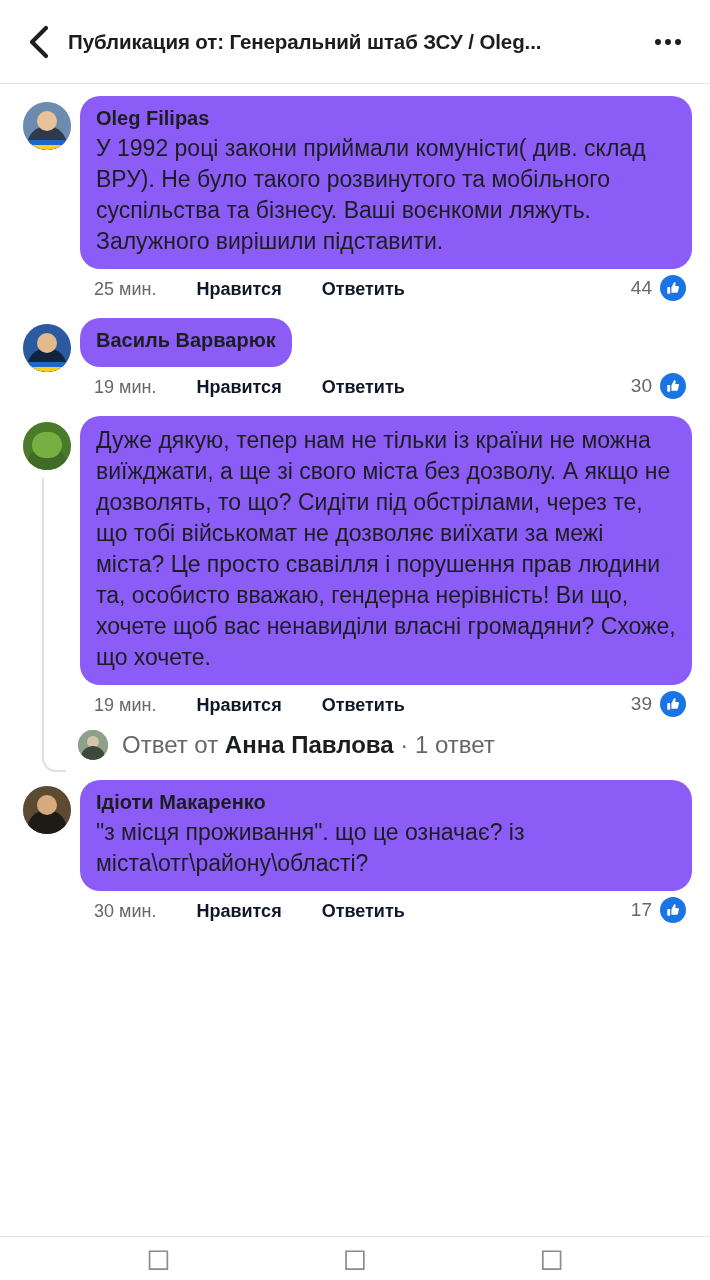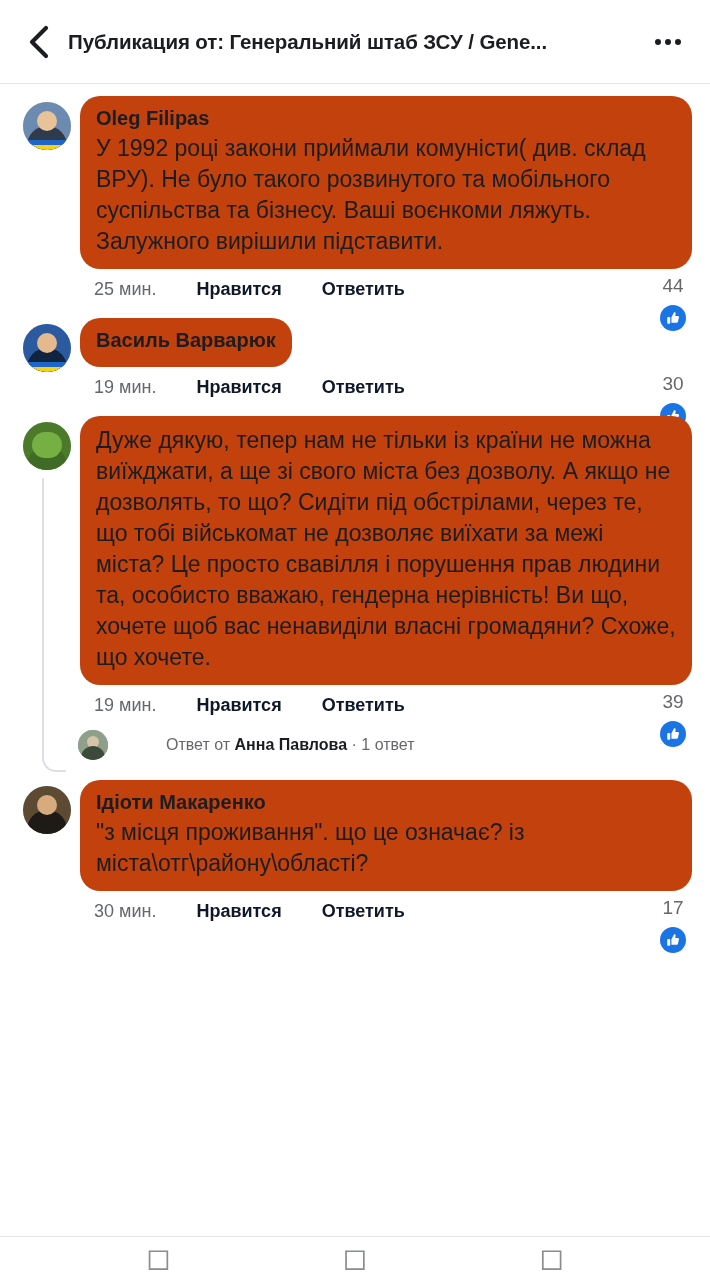--- a/index.html
+++ b/index.html
@@ -120,21 +120,21 @@
     background: none;
     width: 24px;
   }
 
   .body-col {
     flex: 1 1 auto;
     min-width: 0;
     padding-left: 4px;
   }
   .bubble {
-    background: #c2410c;
+    background: #8b5cf6;
     border-radius: 20px;
     padding: 9px 16px 12px 16px;
     display: inline-block;
     max-width: 100%;
   }
   .author {
     font-size: 20px;
     font-weight: bold;
     color: #1b1d21;
     line-height: 27px;
@@ -163,21 +163,20 @@
     font-weight: bold;
     color: #0f172a;
   }
   .likes {
     position: absolute;
     right: 6px;
     top: 6px;
     display: flex;
     align-items: center;
     gap: 8px;
-    flex-direction: column;
   }
   .likes .count {
     font-size: 19px;
     color: #65676b;
   }
   .like-icon {
     width: 26px; height: 26px;
     border-radius: 50%;
     background: #1b74e4;
     display: flex;
@@ -196,23 +195,22 @@
   .reply-avatar {
     width: 30px; height: 30px;
     border-radius: 50%;
     overflow: hidden;
     position: relative;
     background: #9aa4b2;
     flex: 0 0 auto;
     margin-right: 14px;
   }
   .reply-text {
-    font-size: 16px;
+    font-size: 24px;
     color: #65676b;
-    margin-left: 44px;
   }
   .reply-text b { color: #1b1d21; font-weight: bold; }
 
   
   .bottom-peek {
     height: 44px;
     min-height: 44px;
     border-top: 1px solid #e3e5e9;
     display: flex;
     align-items: flex-start;
@@ -231,21 +229,21 @@
 <body>
 
 <div id="app">
 
   <div class="header">
     <div class="back-btn">
       <svg width="22" height="34" viewBox="0 0 22 34" aria-hidden="true">
         <polyline points="18,3 4,17 18,31" fill="none" stroke="#1b1d21" stroke-width="4.2" stroke-linecap="round" stroke-linejoin="round"></polyline>
       </svg>
     </div>
-    <div class="header-title">Публикация от: Генеральний штаб ЗСУ / Gene...</div>
+    <div class="header-title">Публикация от: Генеральний штаб ЗСУ / Oleg...</div>
     <div class="menu-btn">
       <i></i>
       <i></i>
       <i></i>
     </div>
   </div>
 
   <div class="feed">
 
     <div class="comment">

